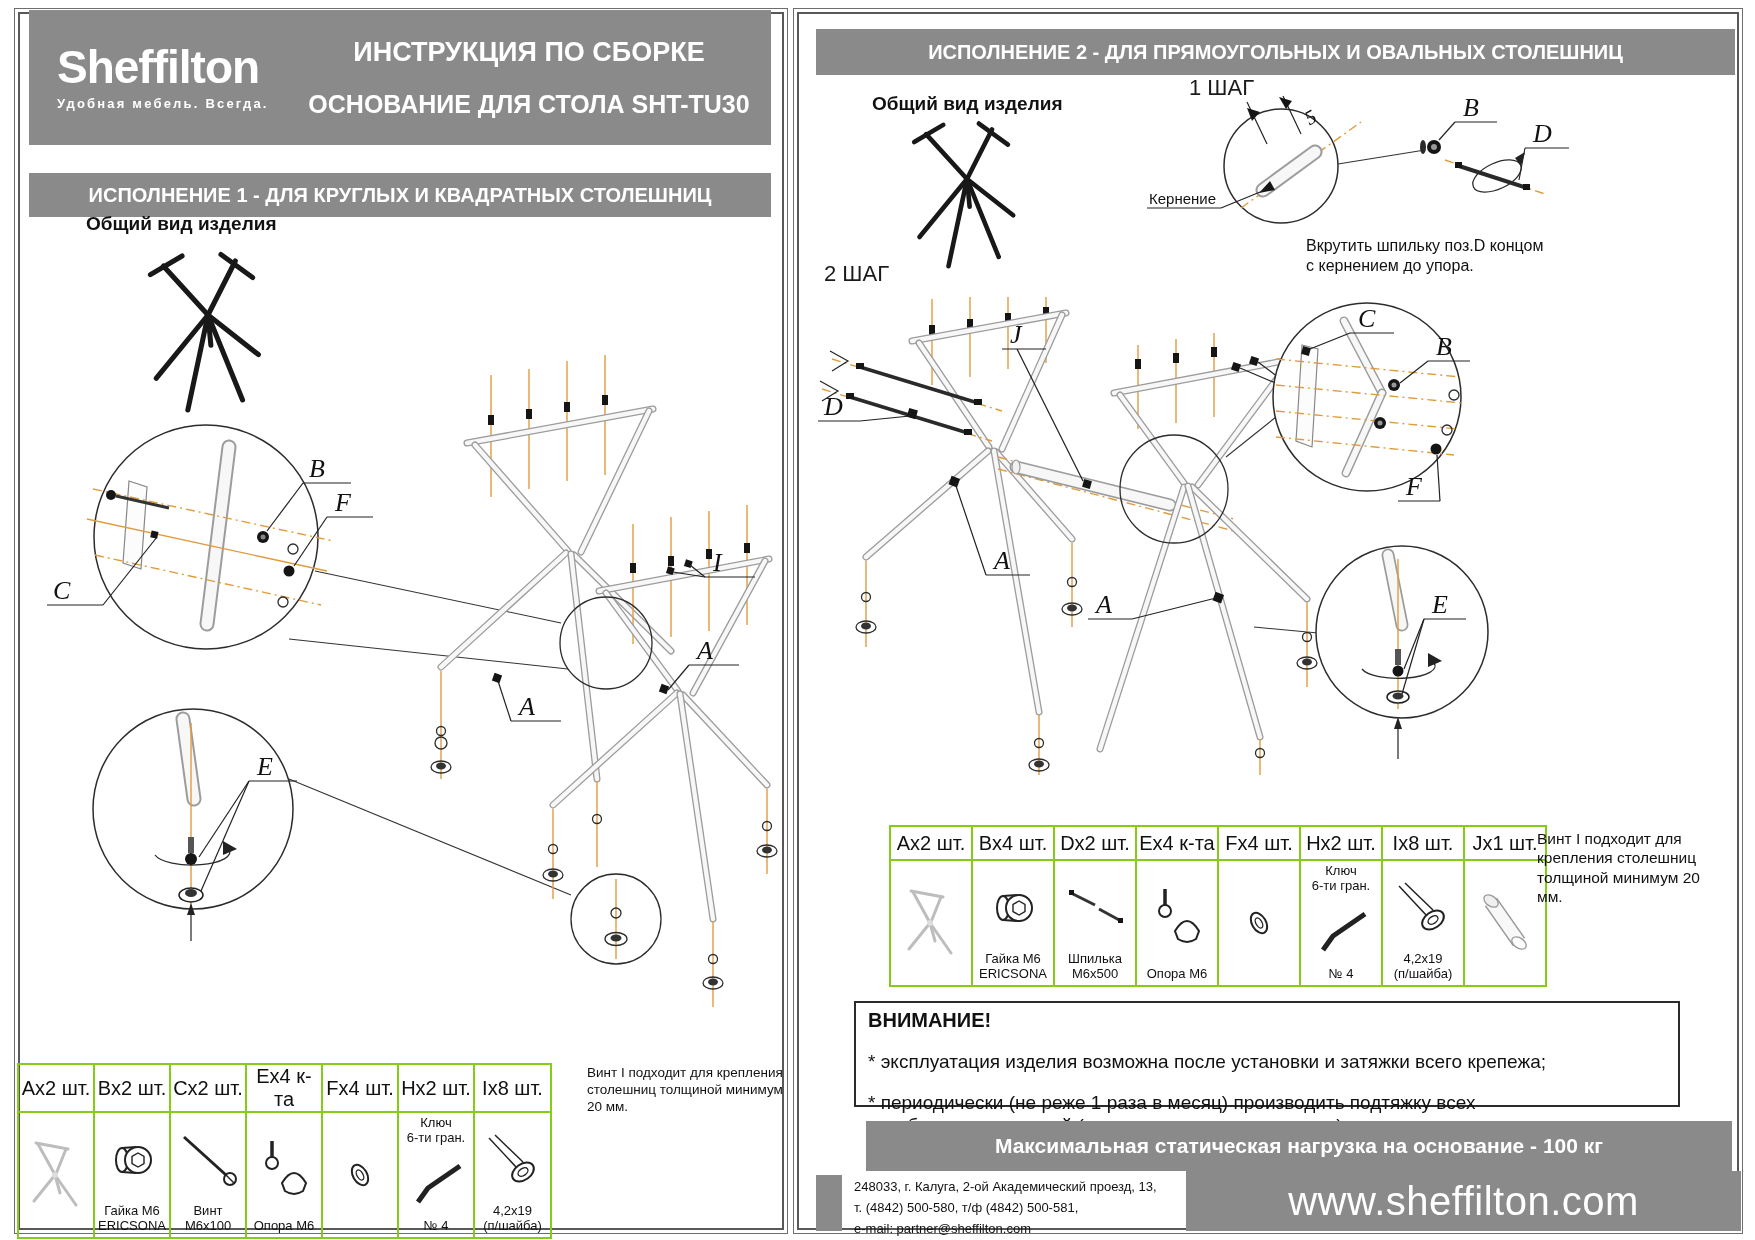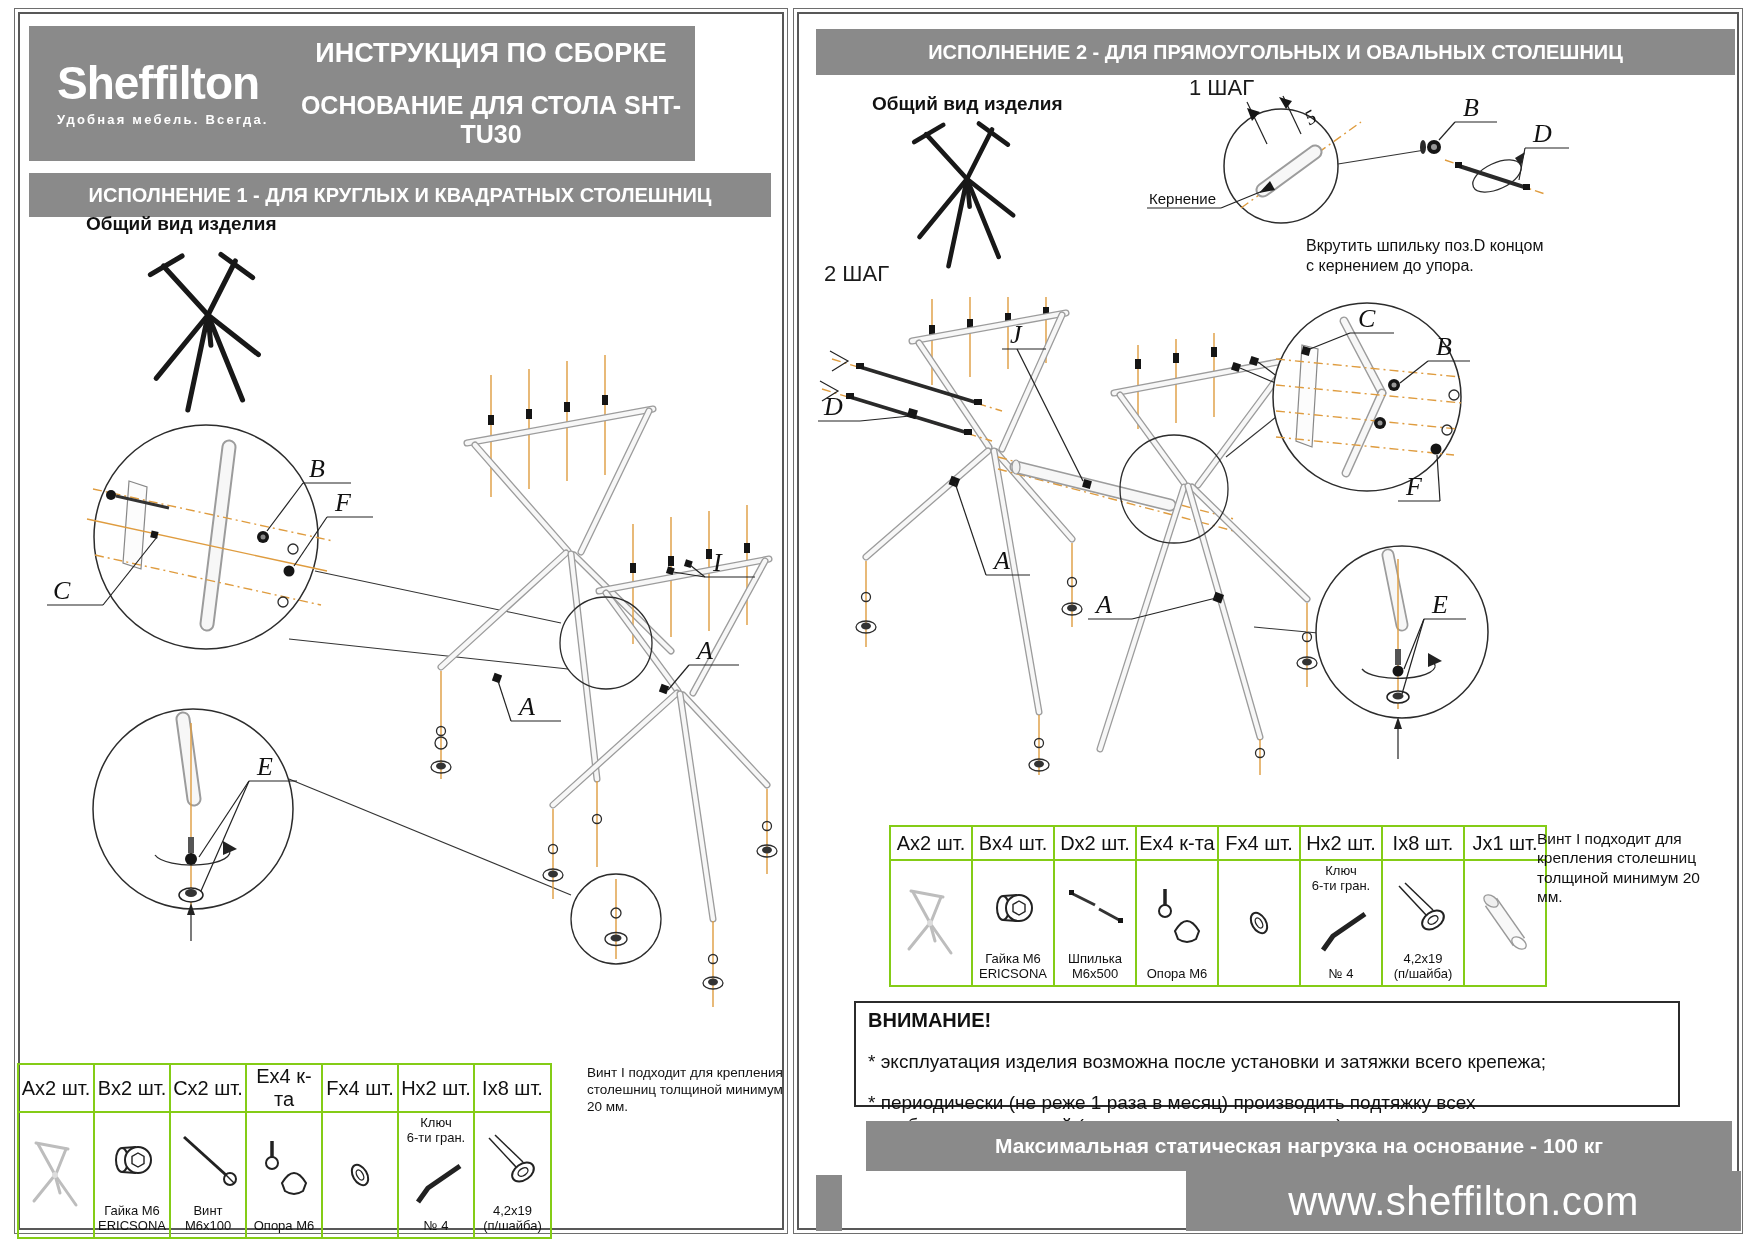--- a/index.html
+++ b/index.html
@@ -3,21 +3,21 @@
 <meta charset="utf-8">
 <style>
   html,body{margin:0;padding:0;background:#fff;}
   body{width:1755px;height:1240px;position:relative;overflow:hidden;
        font-family:"Liberation Sans",sans-serif;color:#111;}
   .page{position:absolute;top:8px;height:1224px;border:1px solid #6e6e6e;background:#fff;}
   .page::before{content:'';position:absolute;inset:3px;border:2px solid #585858;pointer-events:none;}
   .page-left{left:14px;width:772px;}
   .page-right{left:793px;width:948px;}
   .gray{background:#8a8a8a;color:#fff;}
-  .hdr{position:absolute;left:14px;top:17px;width:666px;height:135px;display:flex;align-items:center;}
+  .hdr{position:absolute;left:14px;top:1px;width:742px;height:135px;display:flex;align-items:center;}
   .logo{margin-left:28px;width:240px;}
   .logo-name{font-size:46px;font-weight:bold;letter-spacing:-1px;line-height:1;}
   .logo-tag{font-size:13px;font-weight:bold;letter-spacing:2.2px;margin-top:6px;}
   .titles{flex:1;text-align:center;padding-right:10px;}
   .t1{font-size:27px;font-weight:bold;}
   .t2{font-size:25px;font-weight:bold;margin-top:22px;}
   .banner{position:absolute;display:flex;align-items:center;justify-content:center;
           font-weight:bold;font-size:20px;text-align:center;}
   .b1{left:14px;top:164px;width:742px;height:44px;}
   .b2{left:22px;top:20px;width:919px;height:46px;}
@@ -692,16 +692,21 @@
   <div class="warning">
     <div class="warn-title">ВНИМАНИЕ!</div>
     <div class="warn-line">* эксплуатация изделия возможна после установки и затяжки всего крепежа;</div>
     <div class="warn-line">* периодически (не реже 1 раза в месяц) производить подтяжку всех
    резьбовых соединений (винты, шурупы, стяжки и т.д.).</div>
   </div>
 
   <div class="banner gray load-banner">Максимальная статическая нагрузка на основание - 100 кг</div>
 
   <div class="footer-sq"></div>
+  <div class="address">
+    <div>248033, г. Калуга, 2-ой Академический проезд, 13,</div>
+    <div>т. (4842) 500-580, т/ф (4842) 500-581,</div>
+    <div>e-mail: partner@sheffilton.com</div>
+  </div>
   <div class="www-box">
     <span class="www-text">www.sheffilton.com</span>
   </div>
 </div>
 
 </body></html>

